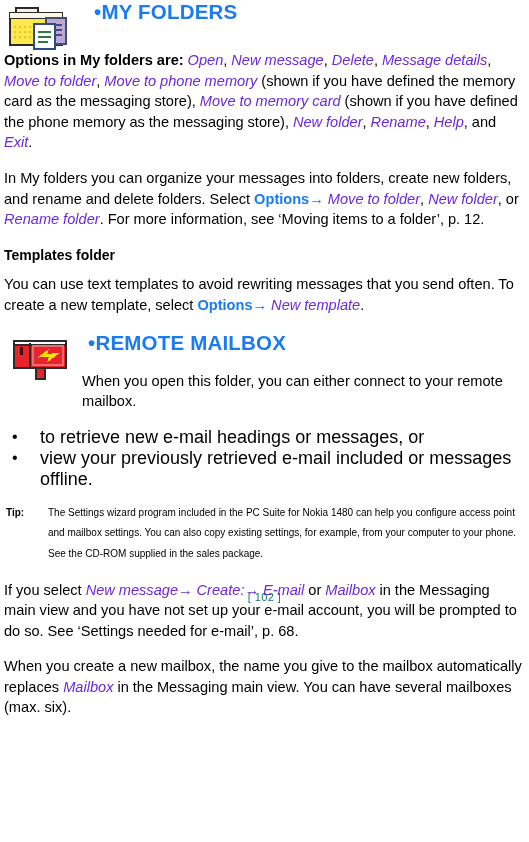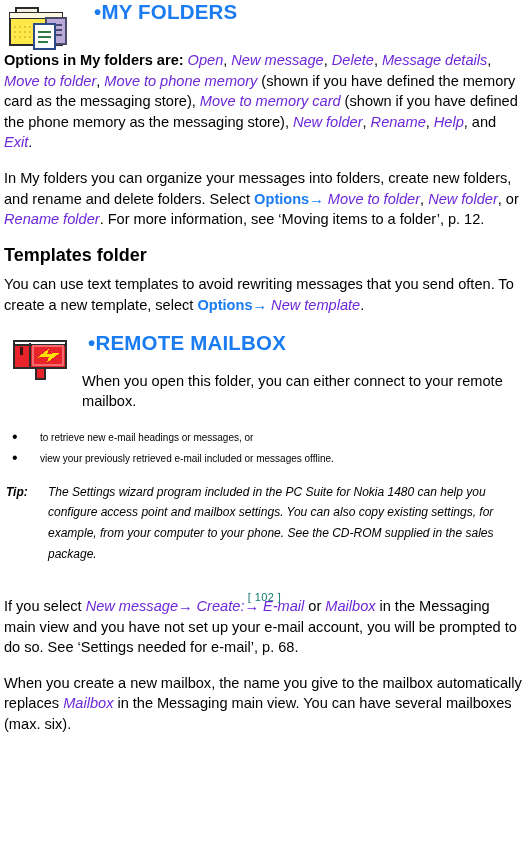--- a/index.html
+++ b/index.html
@@ -59,21 +59,21 @@
 
   
   p.body {
     font-size: 14.6px;
     line-height: 20.6px;
     margin: 0 0 15px 0;
     text-align: left;
     word-spacing: -0.1px;
   }
   .sub-head {
-    font-size: 18px;
+    font-size: 14px;
     font-weight: bold;
     line-height: 20.6px;
     margin: 0 0 9px 0;
   }
   .ital-blue {
     color: #6d28d9;
     font-style: italic;
   }
   .bold-blue {
     color: #1a7cf0;
@@ -82,41 +82,40 @@
   }
   .arrow { font-style: normal; }
 
   
   ul.bullets {
     list-style: none;
     margin: 0 0 13px 0;
     padding: 0;
   }
   ul.bullets li {
-    font-size: 10px;
+    font-size: 18px;
     line-height: 21px;
     padding-left: 36px;
     position: relative;
   }
   ul.bullets li::before {
     content: "\2022";
     position: absolute;
     left: 8px;
     top: -1px;
     font-size: 16px;
   }
 
   
   .tip {
     position: relative;
     padding-left: 44px;
-    margin: 0 0 32px 0;
-    font-size: 12px;
+    margin: 0 0 15px 0;
+    font-size: 10px;
     line-height: 20.6px;
-    font-style: italic;
   }
   .tip-label {
     position: absolute;
     left: 2px;
     top: 0;
     font-weight: bold;
   }
 
   
   .float-icon-wrap {

